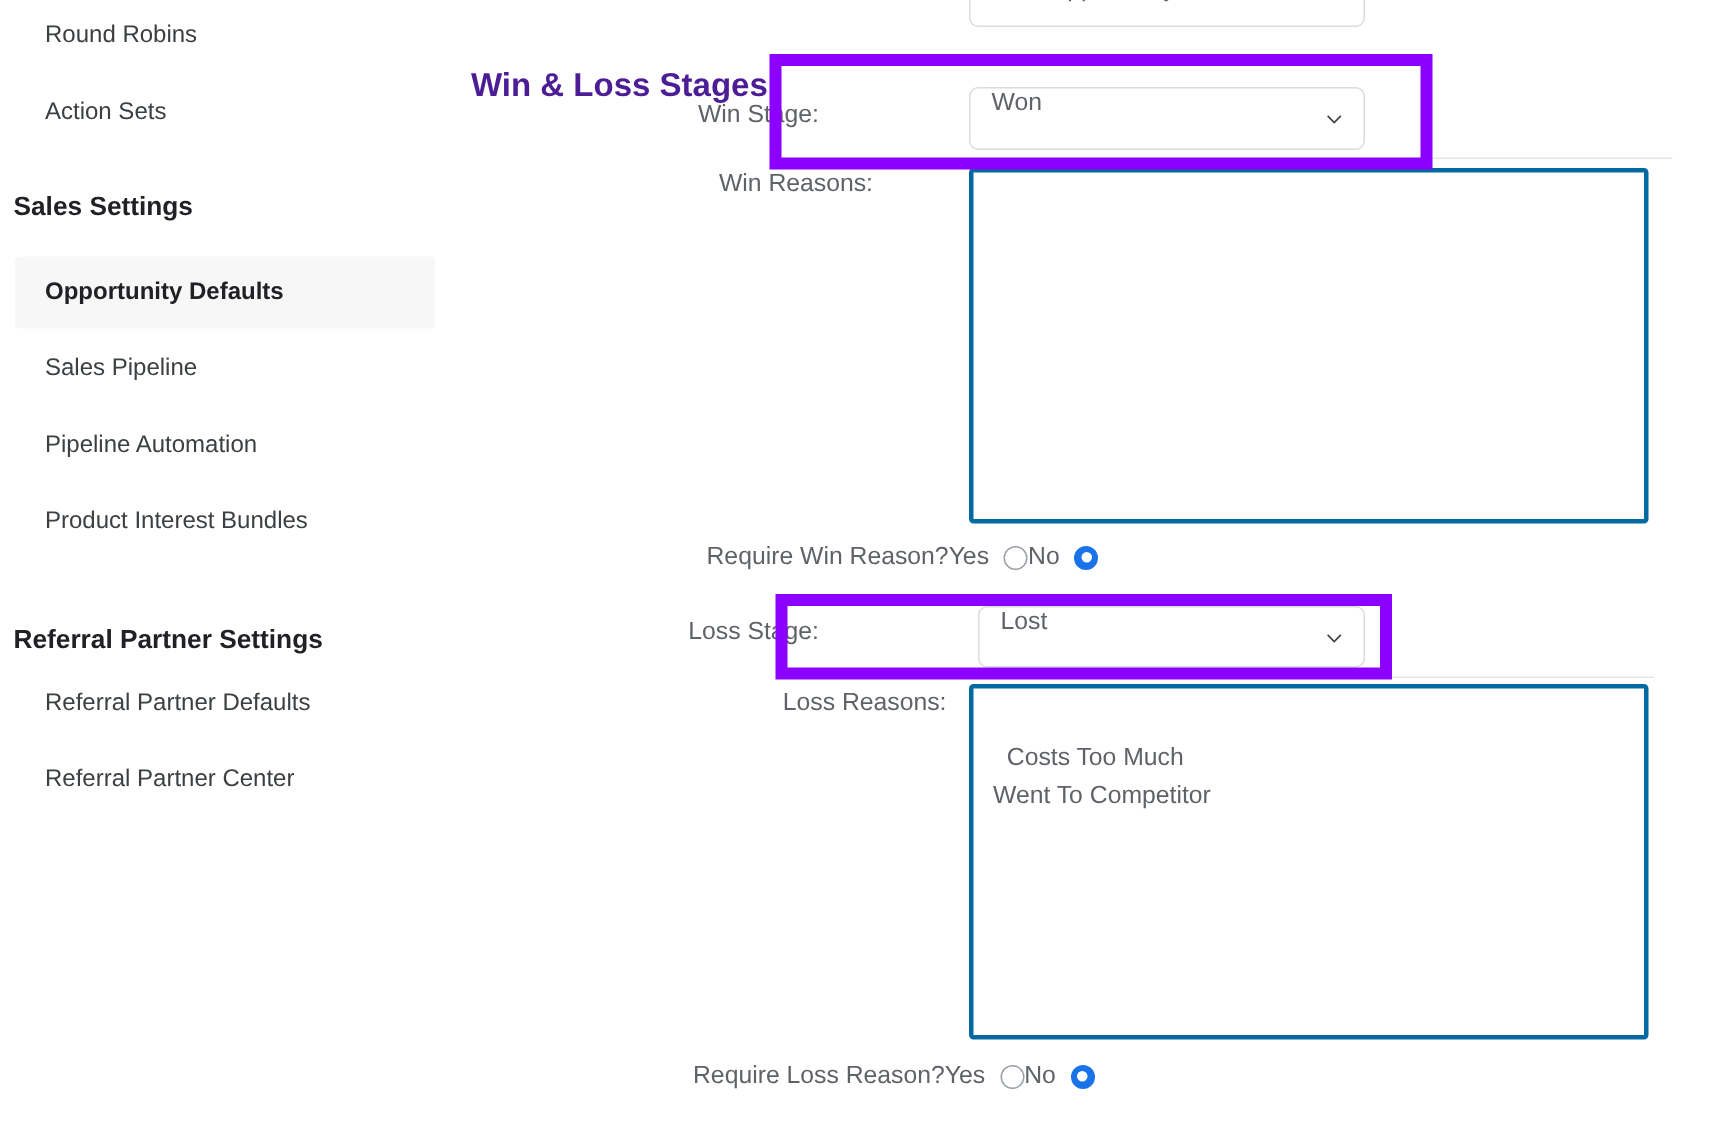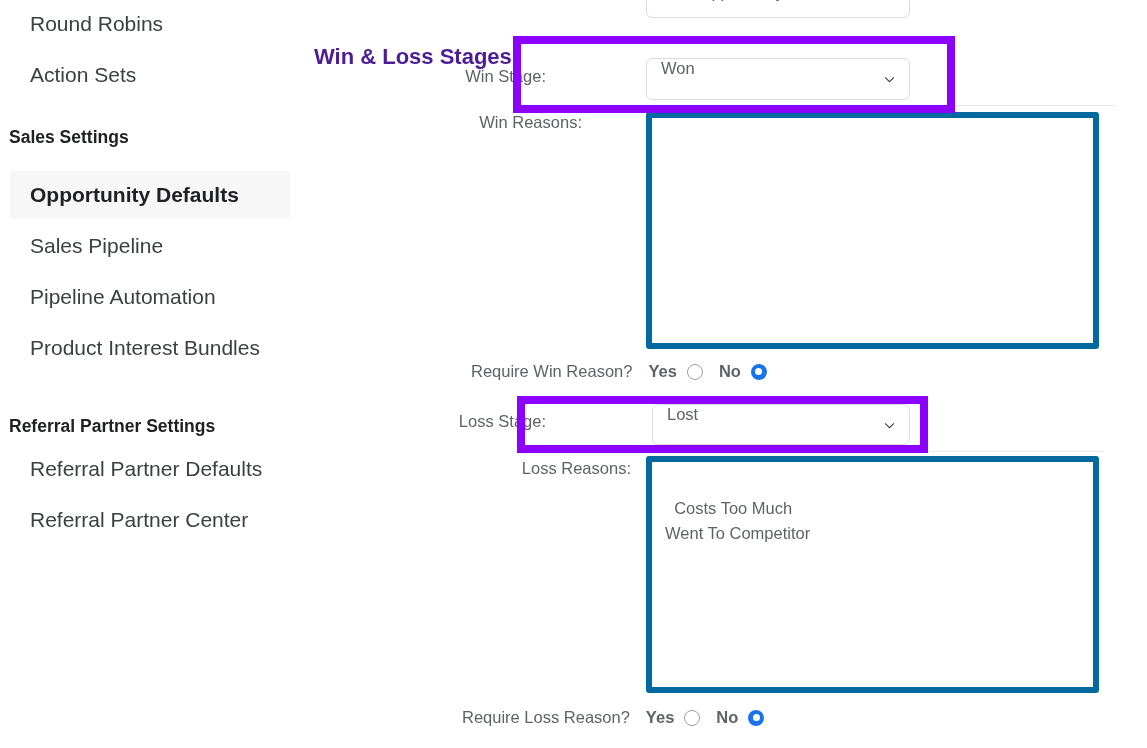--- a/index.html
+++ b/index.html
@@ -27,21 +27,21 @@
     height: 748px;
   }
   .nav-item {
     position: absolute;
     left: 10px;
     width: 280px;
     height: 48px;
     display: flex;
     align-items: center;
     padding-left: 20px;
-    font-size: 21px;
+    font-size: 16px;
     color: #3c4043;
     border-radius: 3px;
     cursor: pointer;
     white-space: nowrap;
   }
   .nav-item.active {
     background: #f7f7f8;
     font-weight: bold;
     color: #202124;
   }
@@ -90,21 +90,21 @@
     width: 11px;
     height: 11px;
     margin-top: -5px;
     pointer-events: none;
   }
   .chev svg { display: block; }
 
   .textarea-box {
     position: absolute;
     background: #fff;
-    border: 6px solid #0369a1;
+    border: 3px solid #0369a1;
     border-radius: 3px;
     font-size: 16.5px;
     color: #5f6368;
     padding: 9px 12px 0 13px;
     line-height: 25px;
     overflow: hidden;
     white-space: pre;
     cursor: text;
   }
   .resize-grip {
@@ -119,23 +119,21 @@
   
   .radio-row { position: absolute; display: flex; align-items: center; }
   .radio-row .q {
     font-size: 16.5px;
     color: #5f6368;
     white-space: nowrap;
   }
   .radio-row .opt {
     font-size: 16.5px;
     color: #5f6368;
-    margin-left: 16px;
-    white-space: nowrap;
-    font-weight: bold;
+    white-space: nowrap;
   }
   .radio {
     width: 16px;
     height: 16px;
     border-radius: 50%;
     margin-left: 10px;
     border: 1.6px solid #9aa0a6;
     background: #fff;
     cursor: pointer;
     position: relative;

